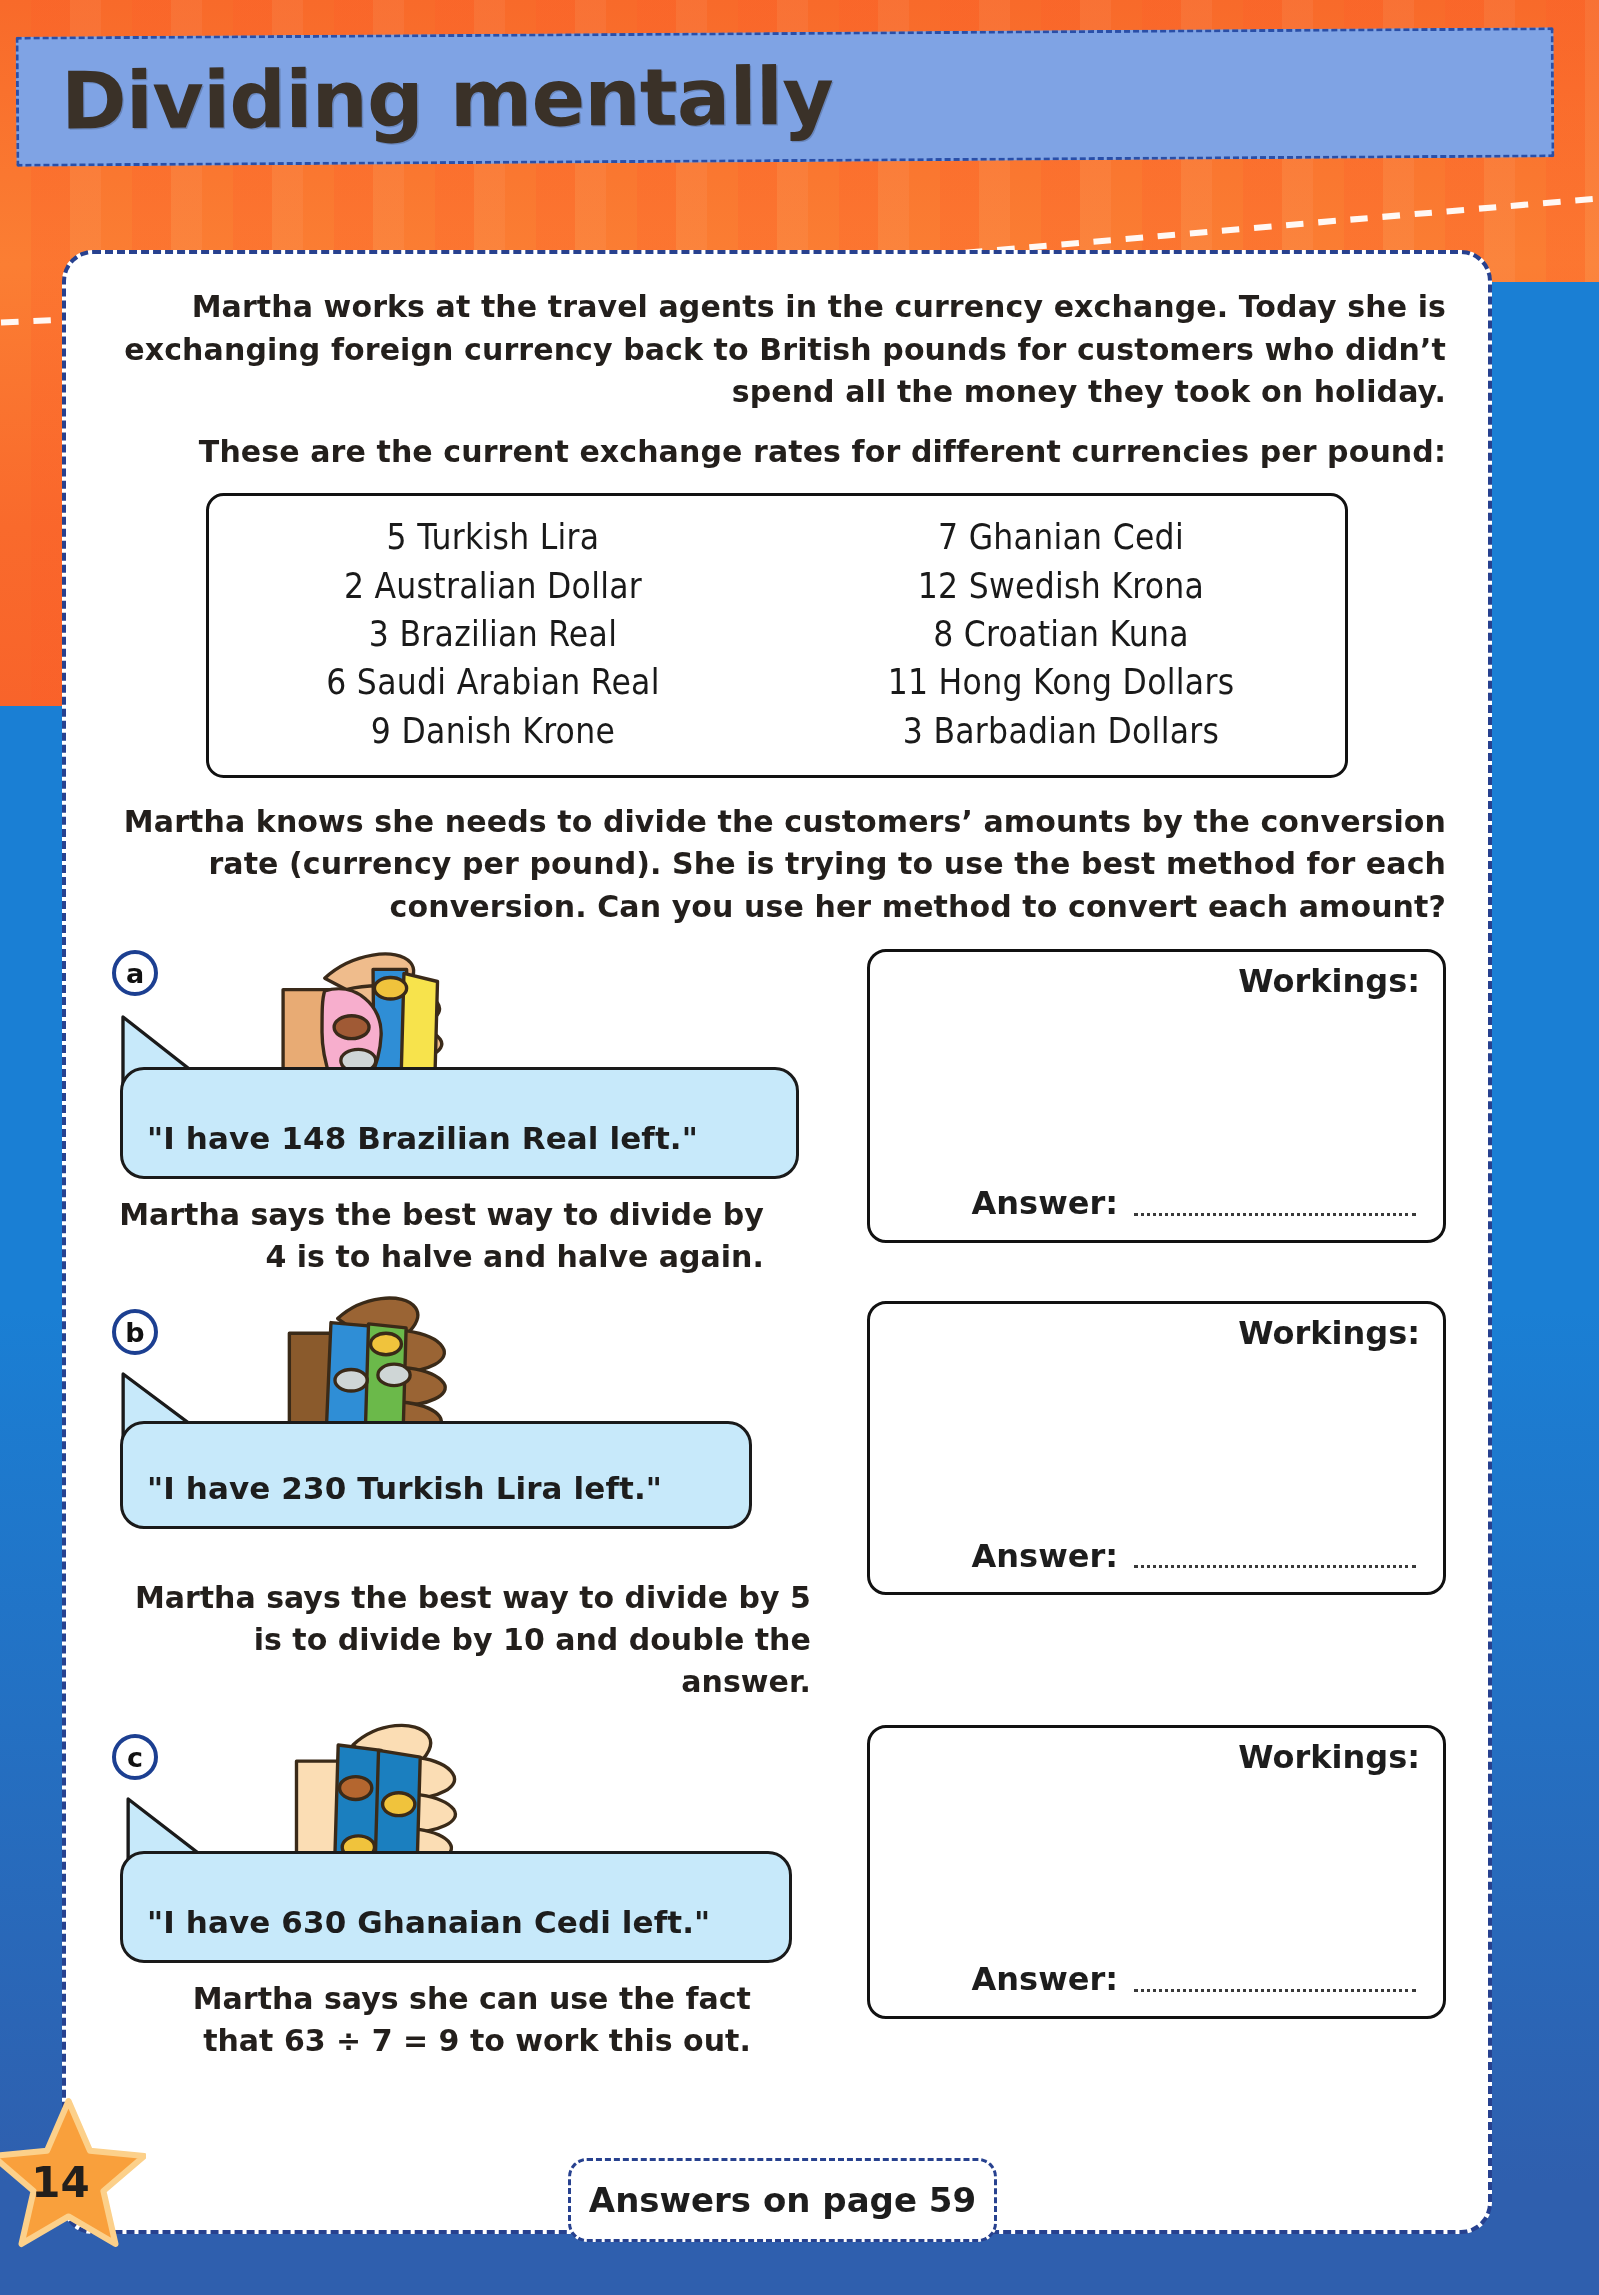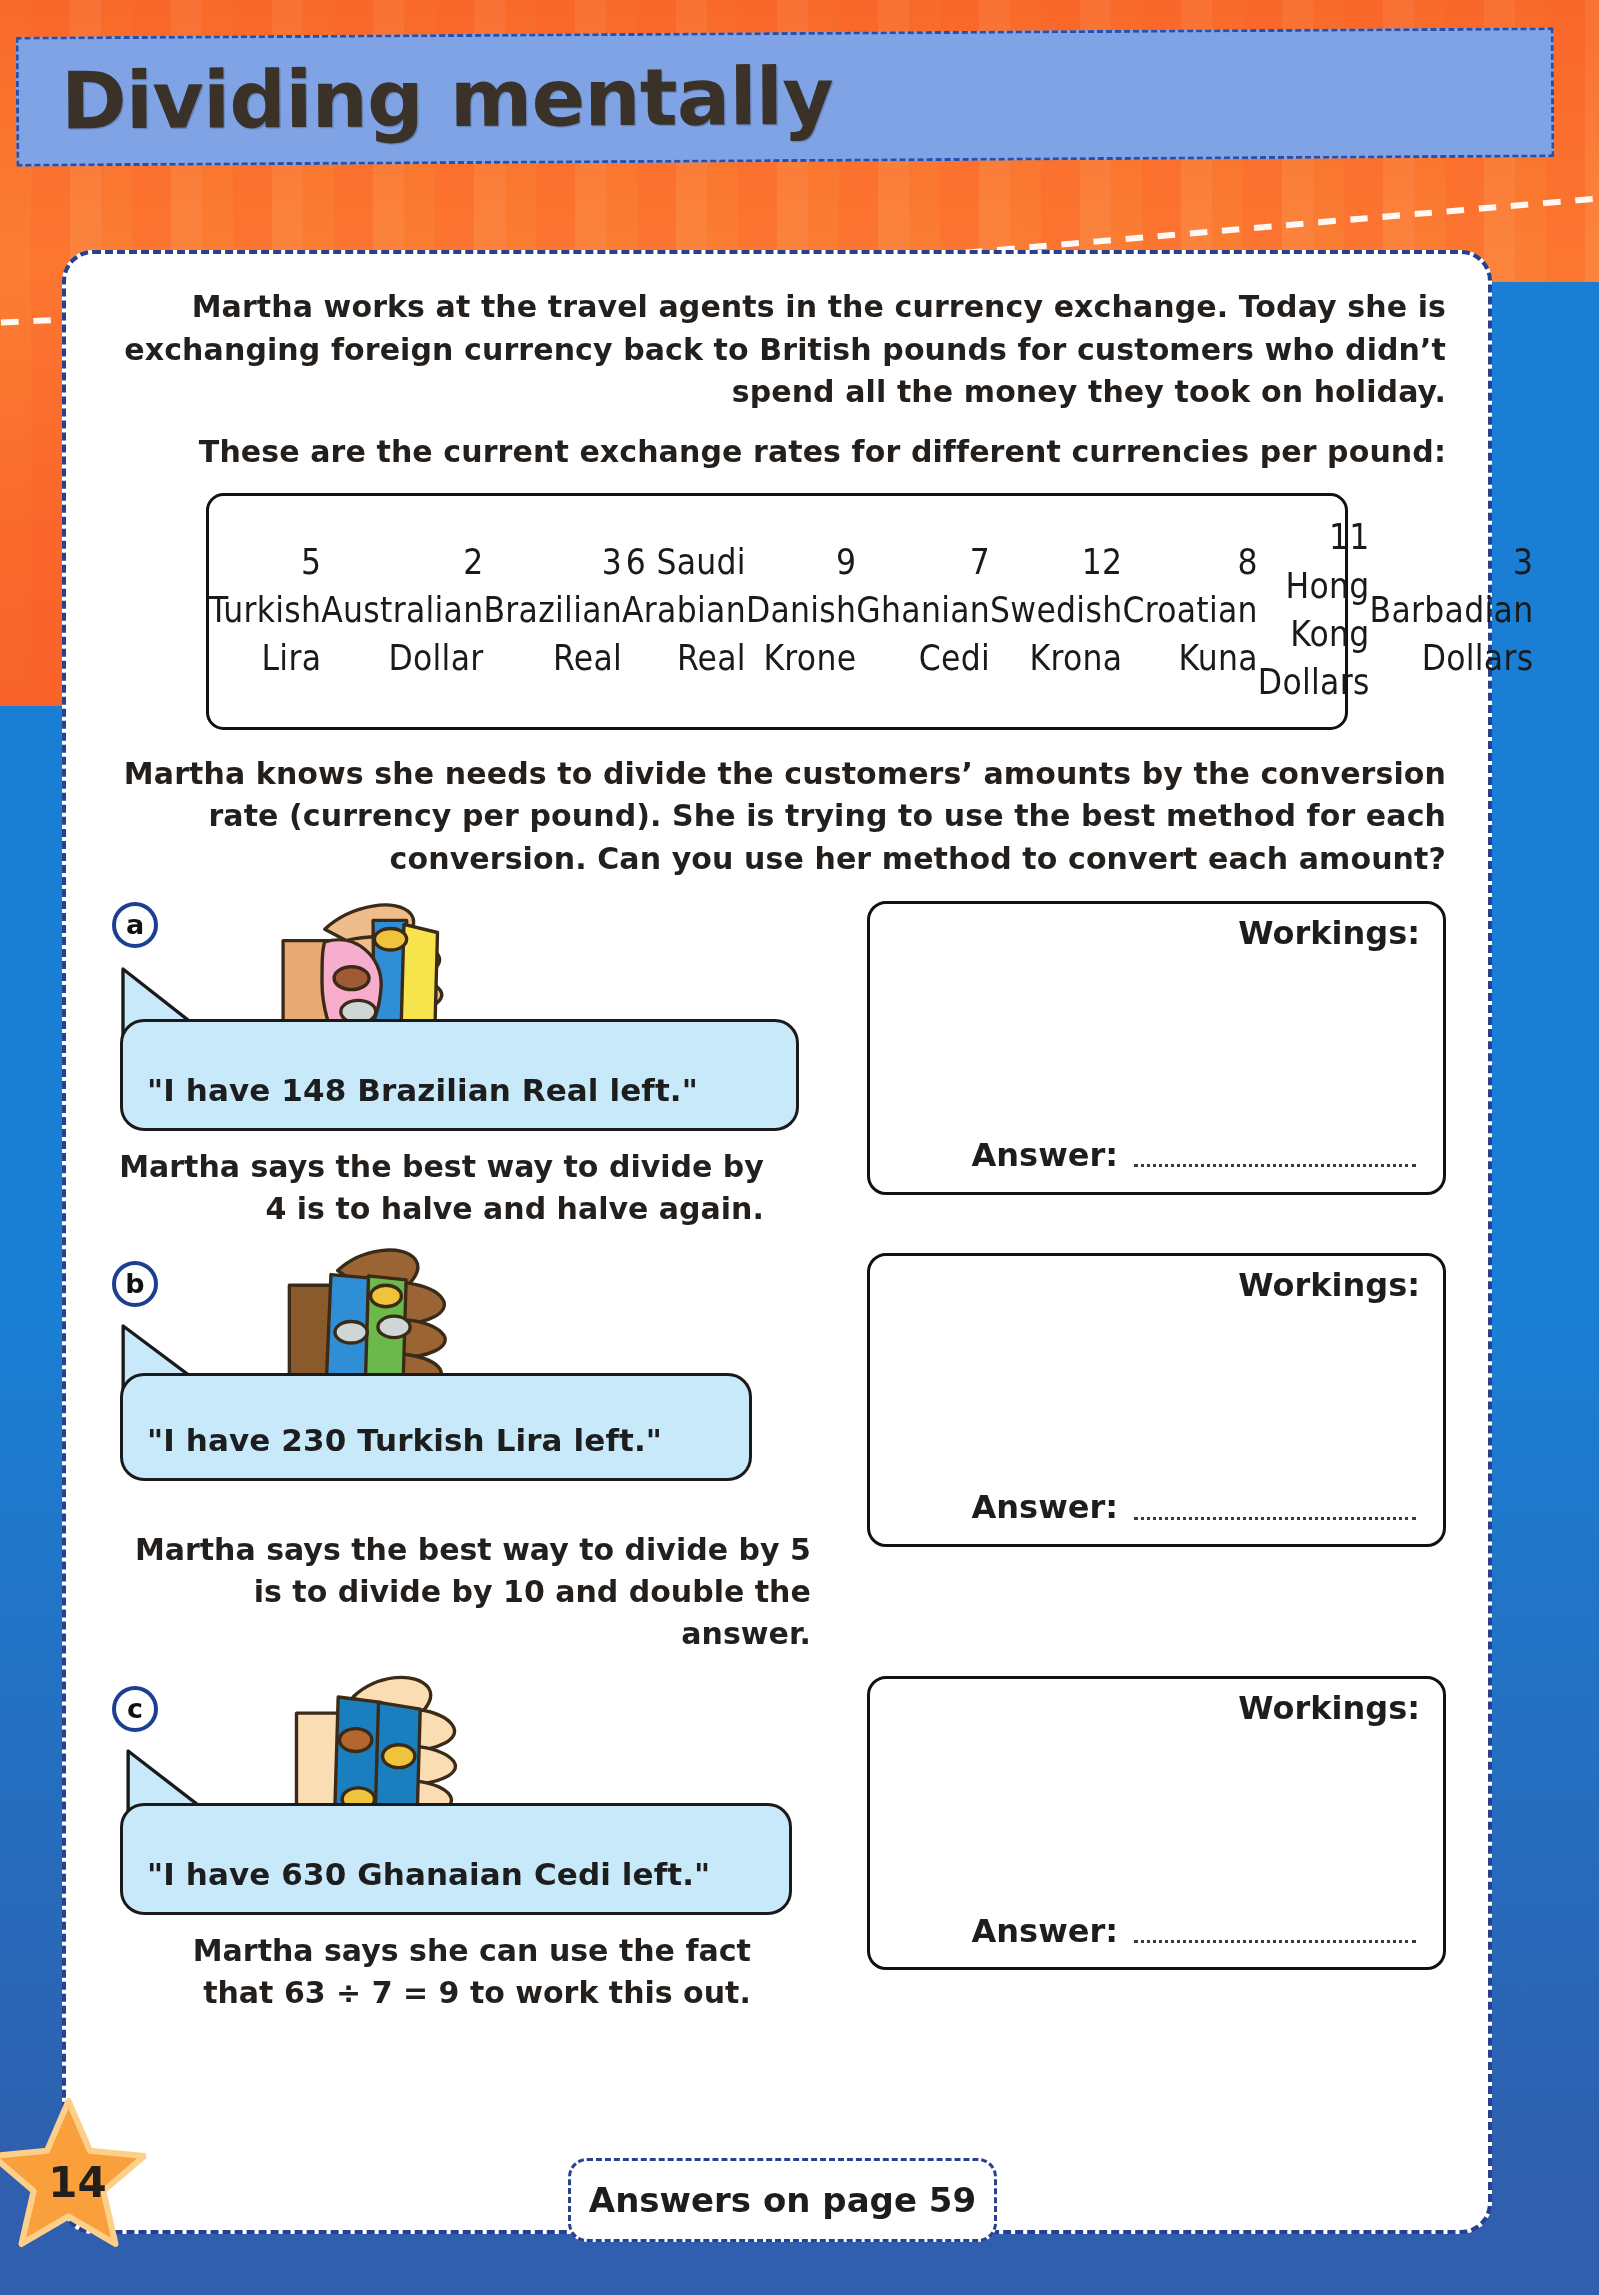--- a/index.html
+++ b/index.html
@@ -52,21 +52,21 @@
   .para{
     font-size:30px;line-height:1.42;color:#231f1c;font-weight:bold;
     font-family:"DejaVu Sans", sans-serif;letter-spacing:0.1px;margin:0 0 17.5px 0;
   }
   .para.tight{margin-bottom:9.4px;}
   
   .rates-box{
     margin:19px auto 23px auto;width:1136px;border:3.4px solid #111;border-radius:17.5px;
     padding:17.5px 0 20px 0;display:flex;
   }
-  .rates-col{flex:1;display:flex;flex-direction:row;align-items:center;}
+  .rates-col{flex:1;display:flex;flex-direction:column;align-items:center;}
   .rate-item{
     font-size:35px;line-height:1.38;color:#1a1a1a;
     font-family:"DejaVu Sans Condensed","DejaVu Sans", sans-serif;font-weight:400;
     letter-spacing:0.3px;
   }
   
   .qrow{position:relative;display:flex;margin-top:6.7px;}
   .qleft{position:relative;width:759px;}
   .qright{position:relative;flex:1;}
   .marker{
@@ -101,21 +101,21 @@
     display:flex;align-items:flex-end;justify-content:flex-end;
   }
   .answer-label{font-size:32px;font-weight:bold;color:#1d1d1d;font-family:"DejaVu Sans", sans-serif;}
   .answer-line{
     width:282px;margin-left:16px;margin-bottom:6.7px;
     border-bottom:3.4px dotted #3a3a3a;height:5.4px;
   }
   
   .star{position:absolute;left:-9.4px;top:2097px;width:155px;height:151px;}
   .star-num{
-    position:absolute;left:37px;top:2158px;width:81px;text-align:center;
+    position:absolute;left:20px;top:2158px;width:81px;text-align:center;
     font-size:42px;font-weight:bold;color:#231f1c;font-family:"DejaVu Sans", sans-serif;
   }
   .answers-pill{
     position:absolute;left:568px;top:2158px;width:423px;height:78px;
     background:#fff;border:3.4px dashed #27418f;border-radius:19px;
     display:flex;align-items:center;justify-content:center;
   }
   .answers-pill span{
     font-size:34px;font-weight:bold;color:#1d1d1d;font-family:"DejaVu Sans", sans-serif;
   }

